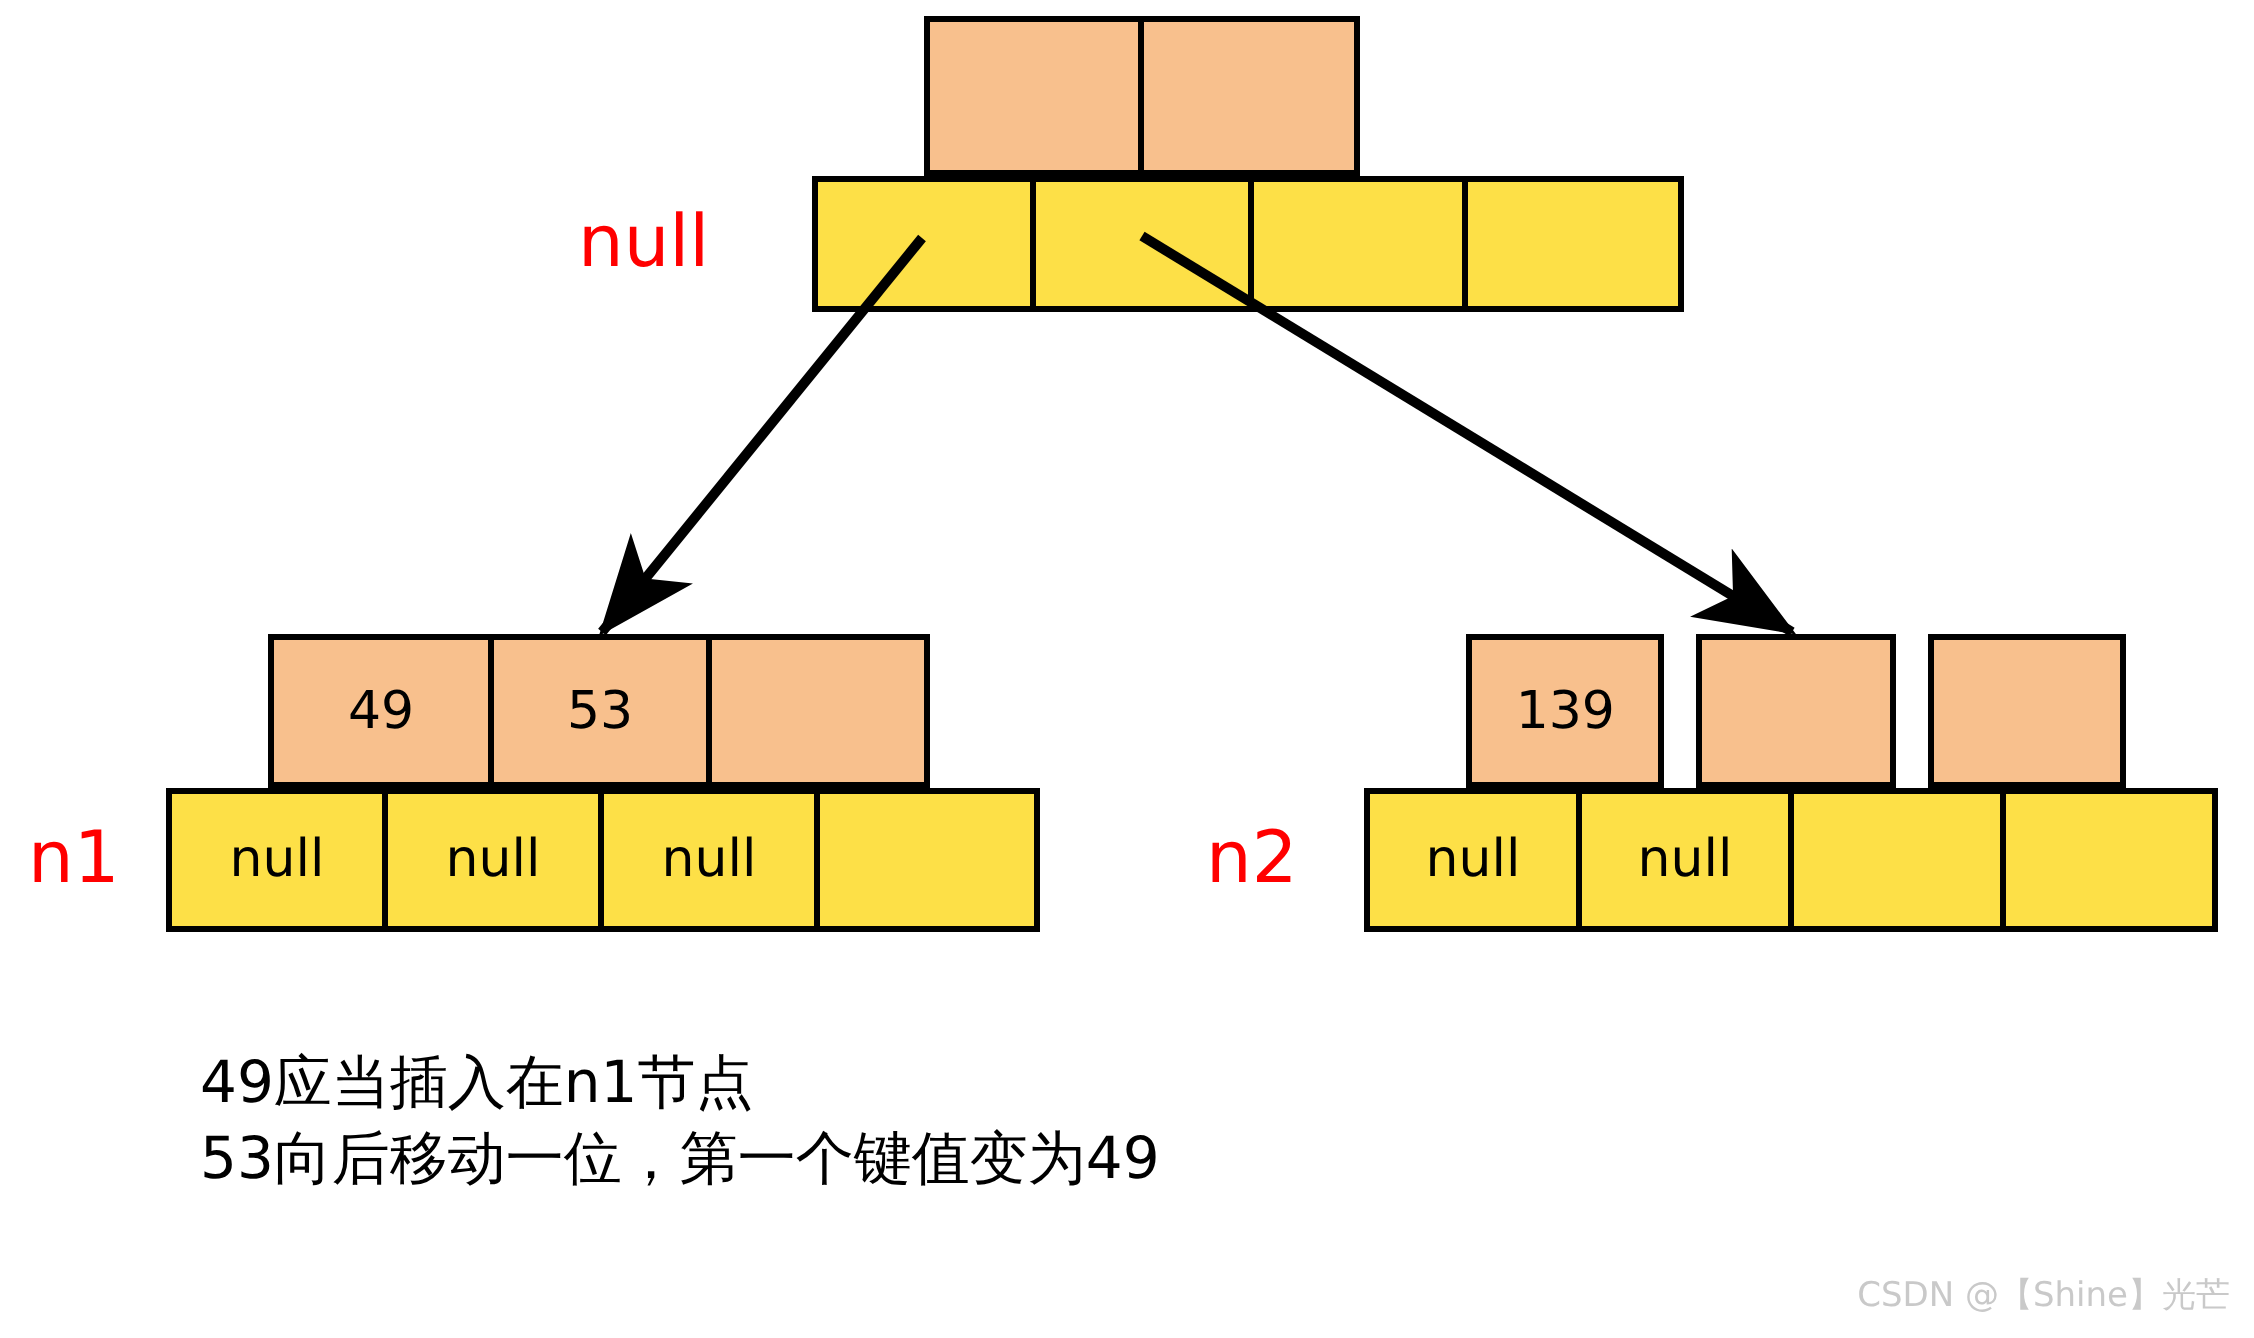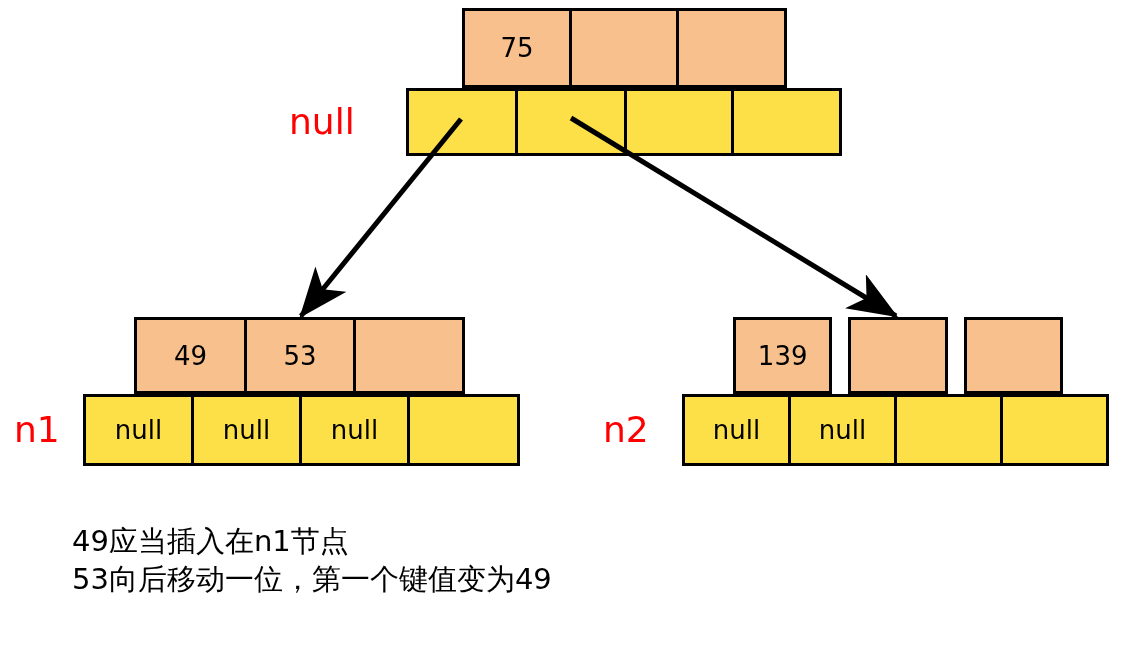--- a/index.html
+++ b/index.html
@@ -79,20 +79,21 @@
     left: 72px;
     top: 522px;
     font-family: "DejaVu Sans", "Liberation Sans", sans-serif;
     font-size: 29px;
     color: #000000;
     line-height: 38px;
     white-space: nowrap;
   }
   #caption div {
     height: 38px;
+    margin-left: 28px;
   }
 
   
   #watermark {
     position: absolute;
     right: 12px;
     bottom: 10px;
     color: #c9c9c9;
     font-size: 17px;
     font-family: "DejaVu Sans", "Liberation Sans", sans-serif;
@@ -100,21 +101,20 @@
   }
 </style>
 </head>
 <body>
 
 <div id="canvas">
 
   <div class="btree-node">
 
     <div class="key-row" style="left:462px; top:8px; width:328px; height:80px;">
-      <div class="cell key-cell" style="width:110px;height:80px;">75</div>
       <div class="cell key-cell" style="width:110px;height:80px;"></div>
       <div class="cell key-cell" style="width:111px;height:80px;"></div>
     </div>
 
     <div class="child-row" style="left:406px; top:88px; width:439px; height:68px;">
       <div class="cell child-cell" style="width:112px;height:68px;"></div>
       <div class="cell child-cell" style="width:112px;height:68px;"></div>
       <div class="cell child-cell" style="width:110px;height:68px;"></div>
       <div class="cell child-cell" style="width:111px;height:68px;"></div>
     </div>
@@ -162,14 +162,15 @@
     <line x1="461" y1="119" x2="301" y2="316" stroke="#000000" stroke-width="5" marker-end="url(#ah)"></line>
 
     <line x1="571" y1="118" x2="896" y2="316" stroke="#000000" stroke-width="5" marker-end="url(#ah)"></line>
   </svg>
 
   <div id="caption">
     <div>49应当插入在n1节点</div>
     <div>53向后移动一位，第一个键值变为49</div>
   </div>
 
+  <div id="watermark">CSDN @【Shine】光芒</div>
 
 </div>
 
 </body></html>

